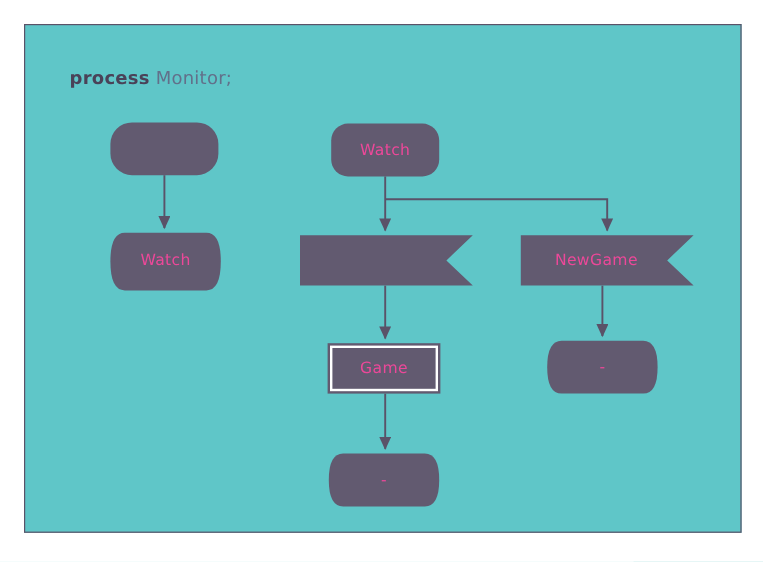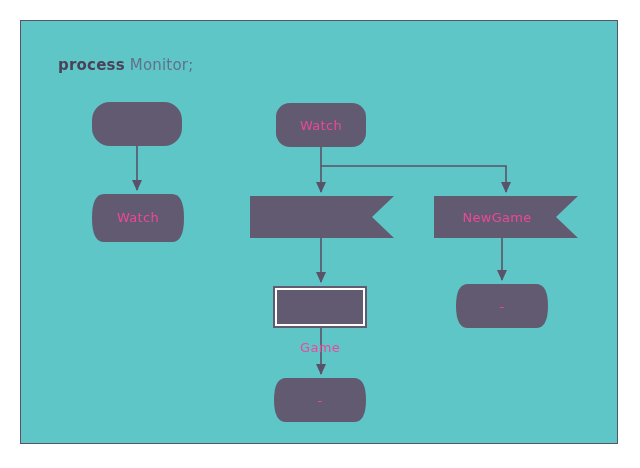--- a/index.html
+++ b/index.html
@@ -122,19 +122,19 @@
 
   <div class="node-label" style="left:92px; top:117px; width:90px;"></div>
 
   <div class="node-label" style="left:92px; top:210px; width:92px;">Watch</div>
 
   <div class="node-label" style="left:276px; top:118px; width:90px;">Watch</div>
 
 
   <div class="node-label" style="left:434px; top:210px; width:126px;">NewGame</div>
 
-  <div class="node-label" style="left:273px; top:300px; width:94px;margin-top:40px;">Game</div>
+  <div class="node-label" style="left:273px; top:300px; width:94px;">Game</div>
 
   <div class="node-label" style="left:456px; top:299px; width:92px;">-</div>
 
   <div class="node-label" style="left:274px; top:393px; width:92px;">-</div>
 
 </div>
 
 </body></html>

